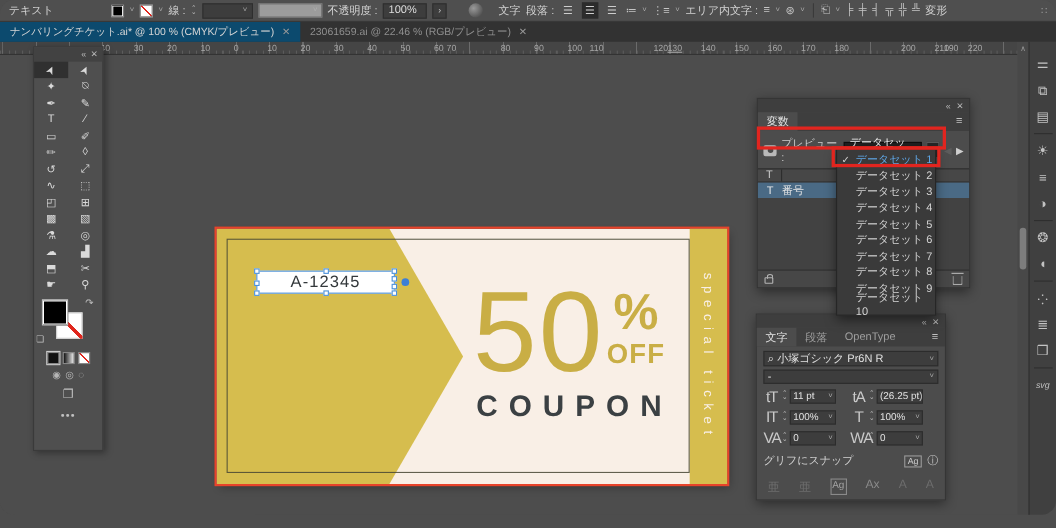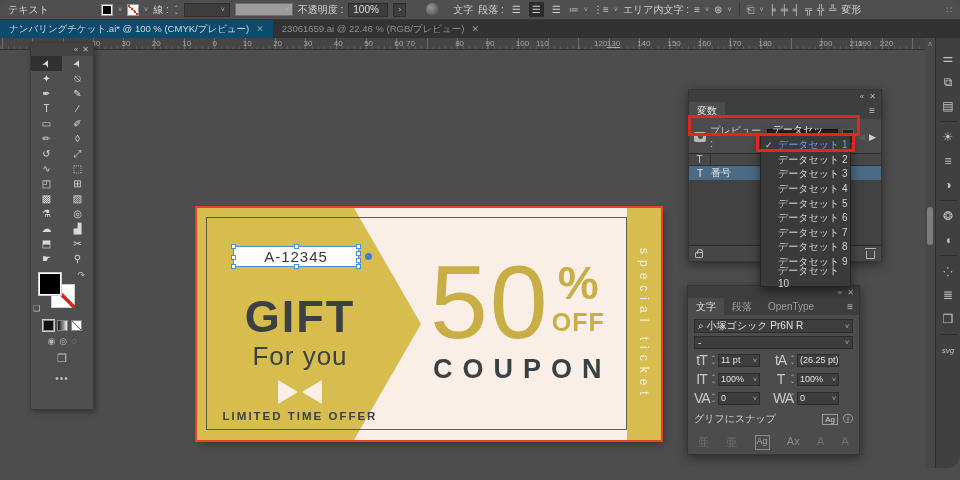--- a/index.html
+++ b/index.html
@@ -299,26 +299,20 @@
 
     <div class="coupon">
       <svg class="chevron" width="464" height="232" viewBox="0 0 464 232">
         <polygon points="0,0 157,0 224,116 157,232 0,232" fill="#d6bd4e"></polygon>
       </svg>
       <div class="strip">
         <span>special ticket</span>
       </div>
       <div class="inner-border"></div>
 
-      <div class="left-col">
-        <div class="gift">GIFT</div>
-        <div class="foryou">For you</div>
-        <div class="bow"></div>
-        <div class="lto">LIMITED TIME OFFER</div>
-      </div>
 
       <div class="fifty-wrap">
         <span class="fifty">50</span>
         <span class="pct-col">
           <span class="pct">%</span>
           <span class="off">OFF</span>
         </span>
       </div>
       <div class="couponword">COUPON</div>
 

